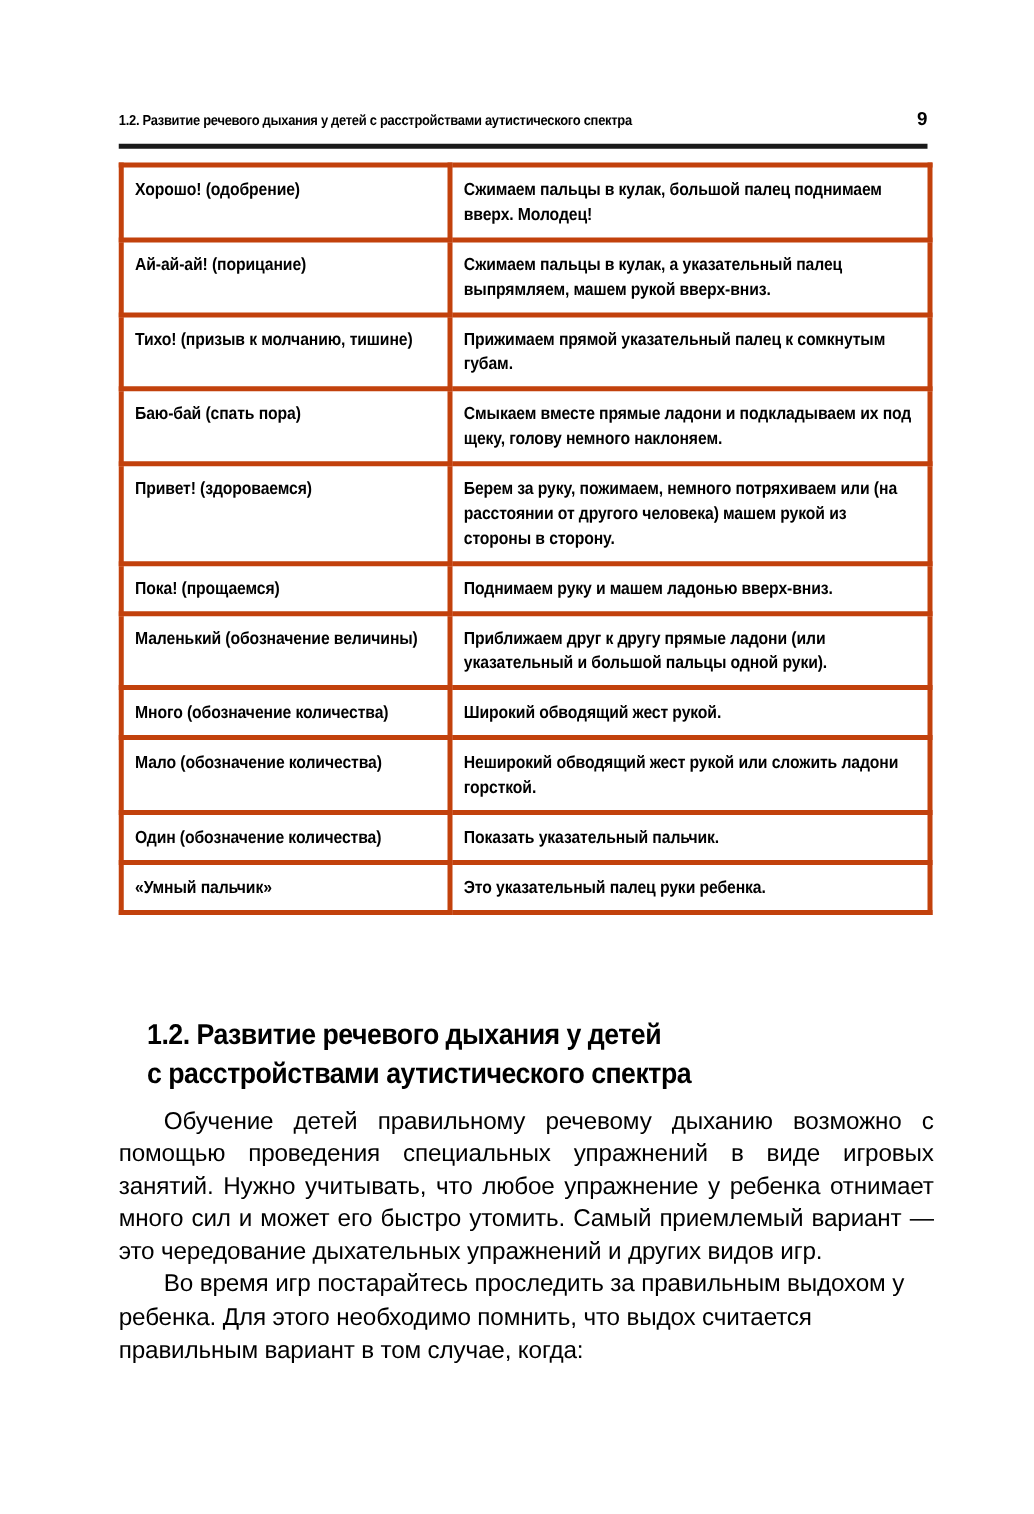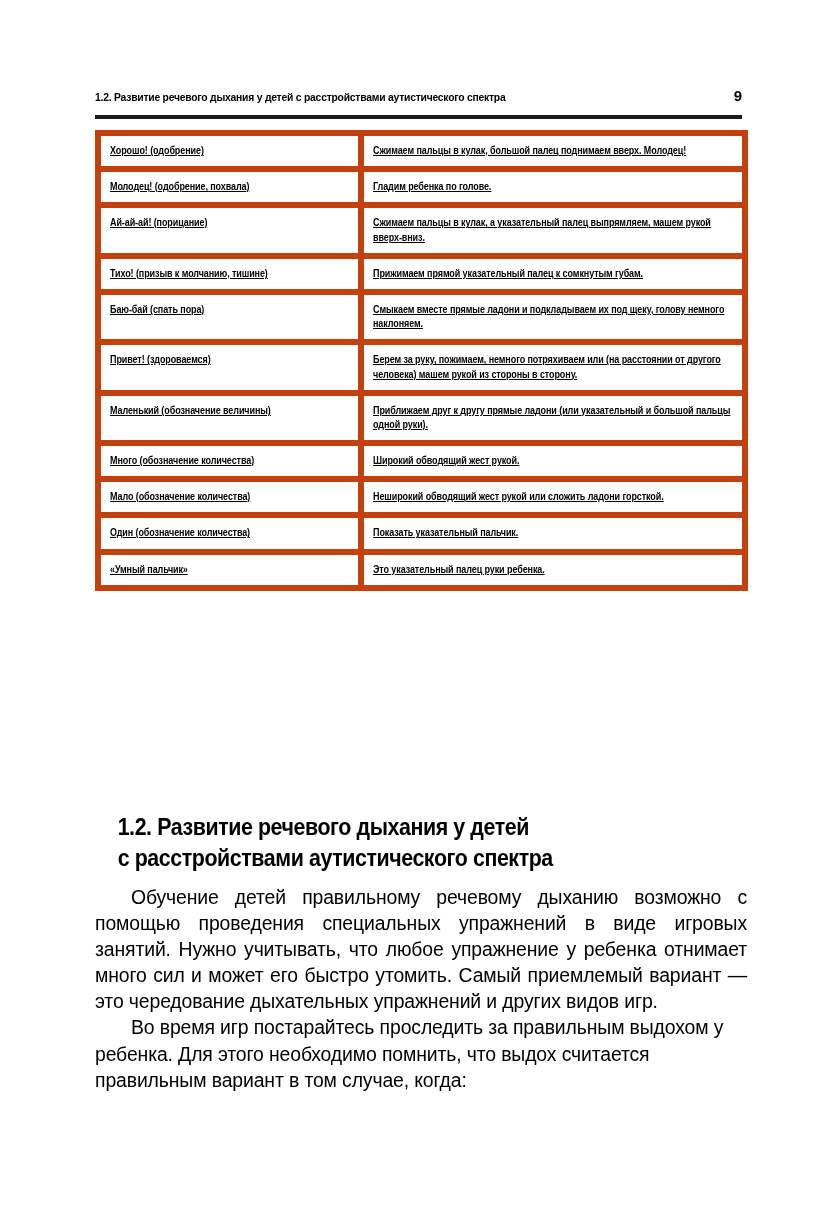--- a/index.html
+++ b/index.html
@@ -67,28 +67,27 @@
     top: 130px;
     width: 647px;
     border-collapse: collapse;
     table-layout: fixed;
     font-family: "Liberation Sans", "DejaVu Sans", sans-serif;
   }
   .gesture-table col.col-term { width: 263px; }
   .gesture-table col.col-desc { width: 384px; }
 
   .gesture-table td {
-    border: 6px solid #c2410c;
+    border: 4px solid #c2410c;
     vertical-align: top;
     padding: 8px 8px 8px 9px;
-    font-size: 10px;
+    font-size: 14px;
     font-weight: bold;
     line-height: 1.42;
     letter-spacing: -0.1px;
-    text-decoration: underline;
   }
   .gesture-table td .cellinner {
     display: block;
     transform: scaleX(0.90);
     transform-origin: left top;
     width: 111%;
   }
 
   
   .section-heading {
@@ -148,28 +147,20 @@
       <tr>
         <td>
             <span class="cellinner">Хорошо! (одобрение)</span>
           </td>
         <td>
             <span class="cellinner">Сжимаем пальцы в кулак, большой палец поднимаем вверх. Молодец!</span>
           </td>
       </tr>
       <tr>
         <td>
-            <span class="cellinner">Молодец! (одобрение, похвала)</span>
-          </td>
-        <td>
-            <span class="cellinner">Гладим ребенка по голове.</span>
-          </td>
-      </tr>
-      <tr>
-        <td>
             <span class="cellinner">Ай-ай-ай! (порицание)</span>
           </td>
         <td>
             <span class="cellinner">Сжимаем пальцы в кулак, а указательный палец выпрямляем, машем рукой вверх-вниз.</span>
           </td>
       </tr>
       <tr>
         <td>
             <span class="cellinner">Тихо! (призыв к молчанию, тишине)</span>
           </td>
@@ -184,20 +175,28 @@
         <td>
             <span class="cellinner">Смыкаем вместе прямые ладони и подкладываем их под щеку, голову немного наклоняем.</span>
           </td>
       </tr>
       <tr>
         <td>
             <span class="cellinner">Привет! (здороваемся)</span>
           </td>
         <td>
             <span class="cellinner">Берем за руку, пожимаем, немного потряхиваем или (на расстоянии от другого человека) машем рукой из стороны в сторону.</span>
+          </td>
+      </tr>
+      <tr>
+        <td>
+            <span class="cellinner">Пока! (прощаемся)</span>
+          </td>
+        <td>
+            <span class="cellinner">Поднимаем руку и машем ладонью вверх-вниз.</span>
           </td>
       </tr>
       <tr>
         <td>
             <span class="cellinner">Маленький (обозначение величины)</span>
           </td>
         <td>
             <span class="cellinner">Приближаем друг к другу прямые ладони (или указательный и большой пальцы одной руки).</span>
           </td>
       </tr>

